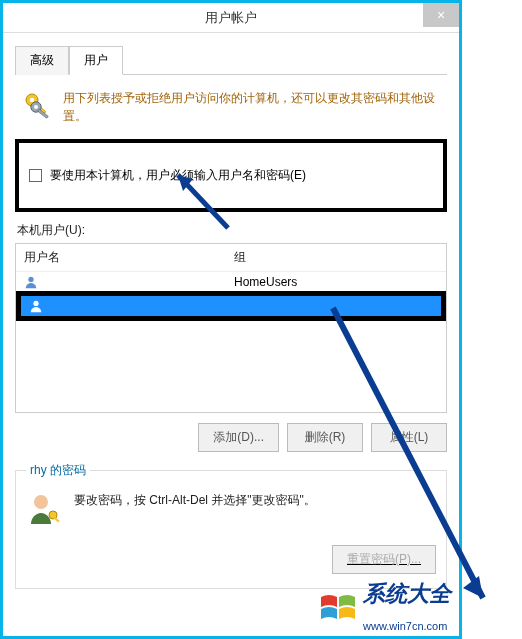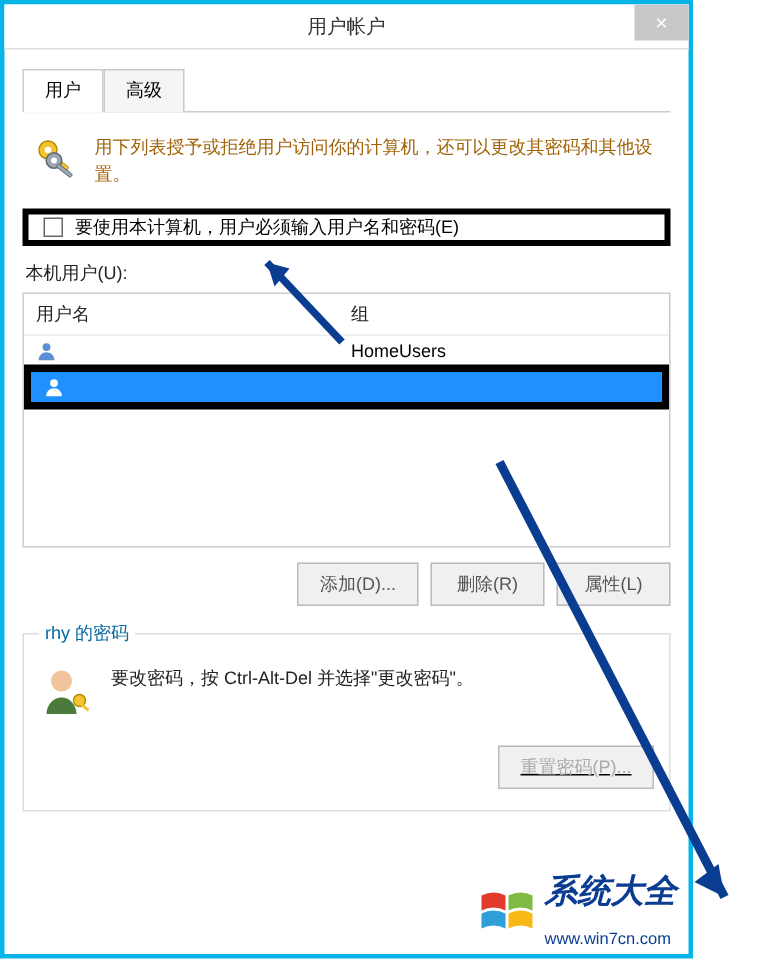--- a/index.html
+++ b/index.html
@@ -71,21 +71,21 @@
       width: 32px; height: 32px;
       flex-shrink: 0;
     }
     .intro-text {
       font-size: 12px;
       line-height: 1.5;
       color: #a16207;
     }
     .highlight-box {
       border: 4px solid #000;
-      padding: 0 10px;
+      padding: 24px 10px;
       margin: 4px 0 2px 0;
       display: flex;
       align-items: center;
       gap: 8px;
     }
     .checkbox {
       width: 13px; height: 13px;
       border: 1px solid #666;
       background: #fff;
       flex-shrink: 0;
@@ -219,22 +219,22 @@
 <div class="outer-border">
   <div class="titlebar">
     <span class="title">用户帐户</span>
     <div class="close-btn">
       <span>×</span>
     </div>
   </div>
 
   <div class="content">
     <div class="tabs">
+      <div class="tab">高级</div>
       <div class="tab active">用户</div>
-      <div class="tab">高级</div>
     </div>
 
     <div class="intro">
       <svg class="keys-icon" viewBox="0 0 32 32">
         <circle cx="11" cy="11" r="6" fill="#f4c430" stroke="#b58900" stroke-width="1"></circle>
         <circle cx="11" cy="11" r="2.2" fill="#fff"></circle>
         <rect x="14" y="14" width="14" height="3" rx="1" fill="#f4c430" stroke="#b58900" stroke-width="0.6" transform="rotate(38 14 14)"></rect>
         <circle cx="15" cy="18" r="5.2" fill="#9aa6b2" stroke="#5a6670" stroke-width="1"></circle>
         <circle cx="15" cy="18" r="2" fill="#fff"></circle>
         <rect x="18" y="20" width="12" height="2.6" rx="1" fill="#9aa6b2" stroke="#5a6670" stroke-width="0.6" transform="rotate(38 18 20)"></rect>

